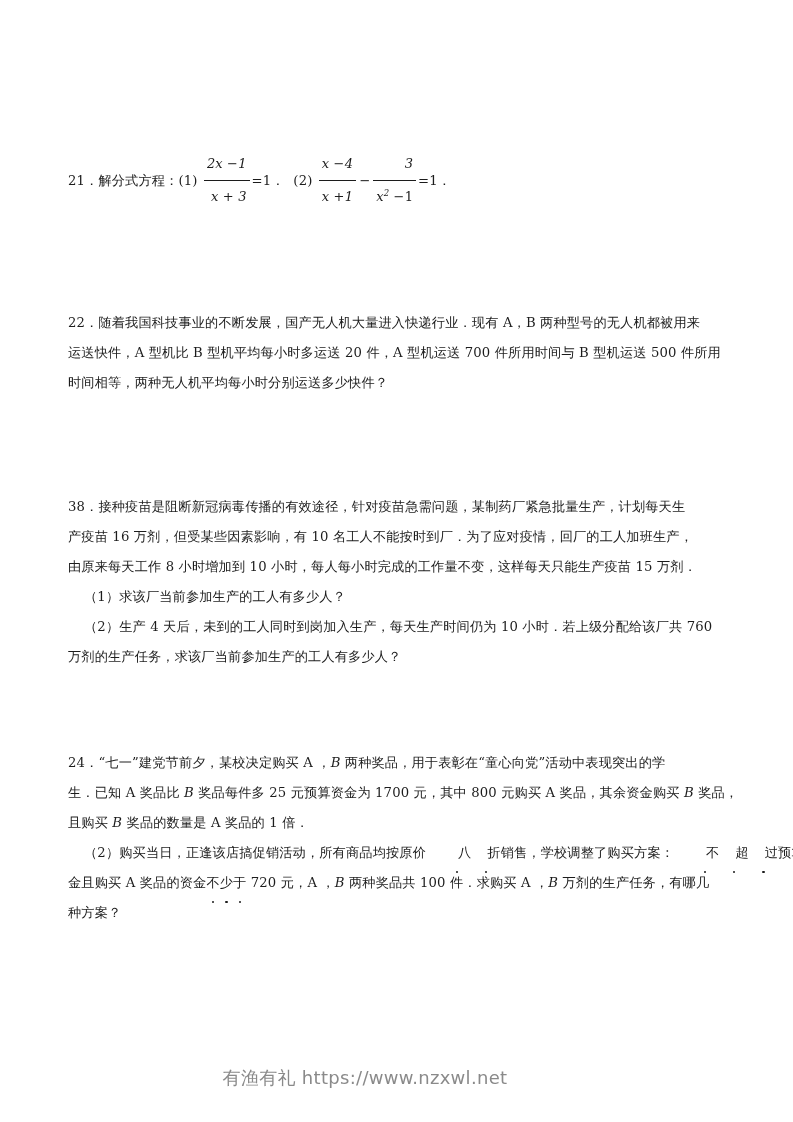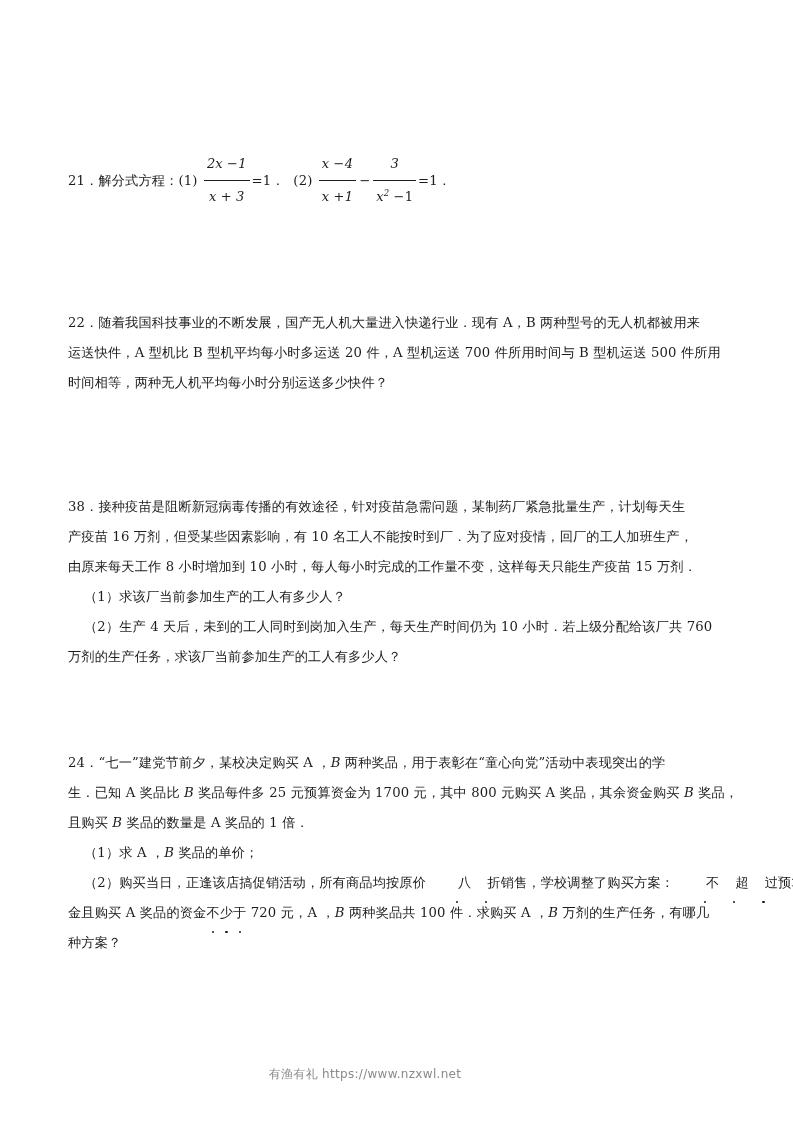--- a/index.html
+++ b/index.html
@@ -43,21 +43,21 @@
     text-indent: 16px;
   }
   
   .mathline {
     display: inline-block;
     vertical-align: middle;
   }
   .frac {
     display: inline-block;
     vertical-align: middle;
-    text-align: center;
+    text-align: right;
     font-family: "DejaVu Serif", "Liberation Serif", serif;
     font-size: 13px;
     margin: 0 2px;
     position: relative;
     top: -1px;
   }
   .frac .num {
     display: block;
     padding: 0 3px 1px 3px;
     border-bottom: 1.1px solid #1c1c1c;
@@ -109,21 +109,21 @@
     border-radius: 50%;
     background: #1c1c1c;
   }
   .footer {
     position: absolute;
     left: 0;
     top: 1066px;
     width: 730px;
     text-align: center;
     font-family: "DejaVu Sans", "Liberation Sans", sans-serif;
-    font-size: 12px;
+    font-size: 18px;
     color: #8a8a8a;
     letter-spacing: 0.3px;
   }
   #p21 { top: 150px; }
   #p22 { top: 308px; }
   #p23 { top: 492px; }
   #p24 { top: 748px; }
 </style>
 </head>
 <body>
@@ -154,21 +154,20 @@
     <span class="ln">万剂的生产任务，求该厂当前参加生产的工人有多少人？</span>
   </div>
 
   <div class="problem" id="p24">
     <span class="ln"><span>24．“七一”建党节前夕，某校决定购买 A ，</span><span class="bitalic">B</span><span> 两种奖品，用于表彰在“童心向党”活动中表现突出的学</span></span>
 
     <span class="ln"><span>生．已知 A 奖品比 </span><span class="bitalic">B</span><span> 奖品每件多 25 元预算资金为 1700 元，其中 800 元购买 A 奖品，其余资金购买 </span><span class="bitalic">B</span><span> 奖品，</span></span>
 
     <span class="ln"><span>且购买 </span><span class="bitalic">B</span><span> 奖品的数量是 A 奖品的 1 倍．</span></span>
 
-    <span class="indent"><span>（1）求 A ，</span><span class="bitalic">B</span><span> 奖品的单价；</span></span>
 
     <span class="indent"><span>（2）购买当日，正逢该店搞促销活动，所有商品均按原价</span><span class="dotted"><span class="ch">八</span><span class="ch">折</span></span><span>销售，学校调整了购买方案：</span><span class="dotted"><span class="ch">不</span><span class="ch">超</span><span class="ch">过</span></span><span>预算资</span></span>
 
     <span class="ln"><span>金且购买 A 奖品的资金</span><span class="dotted"><span class="ch">不</span><span class="ch">少</span><span class="ch">于</span></span><span> 720 元，A ，</span><span class="bitalic">B</span><span> 两种奖品共 100 件．求购买 A ，</span><span class="bitalic">B</span><span> 万剂的生产任务，有哪几</span></span>
 
     <span class="ln">种方案？</span>
   </div>
 
   <div class="footer">
     <span>有渔有礼</span>

